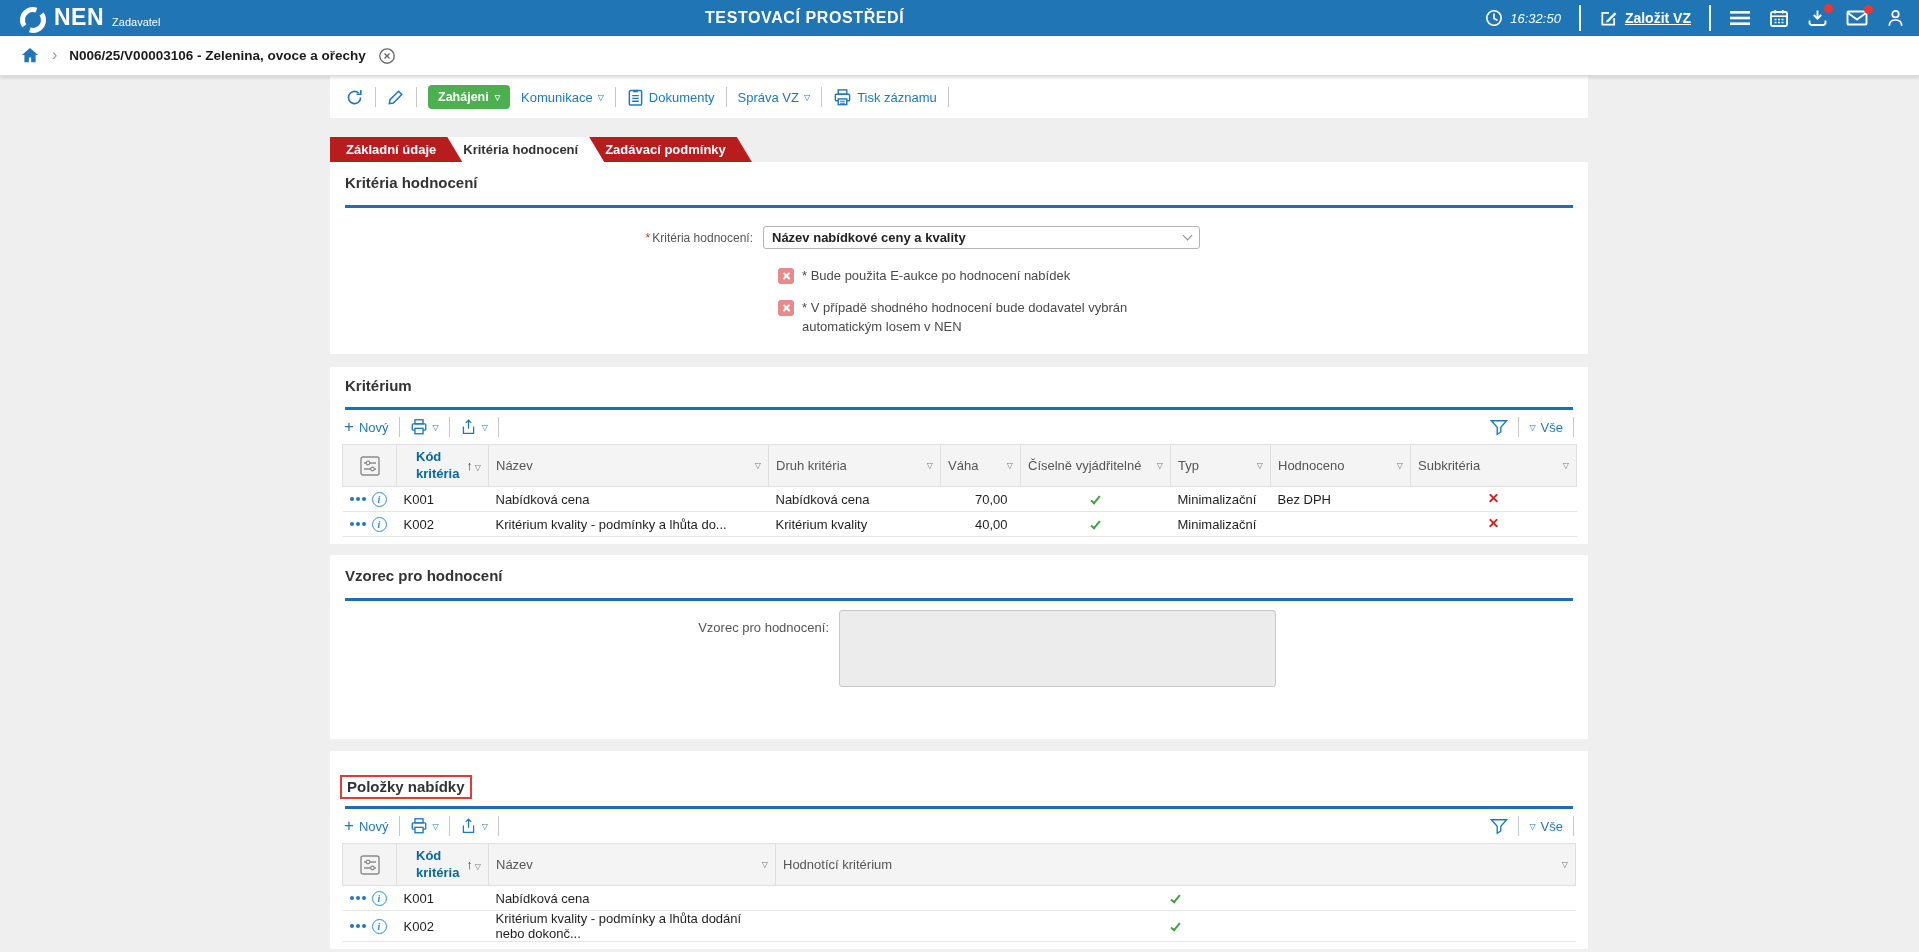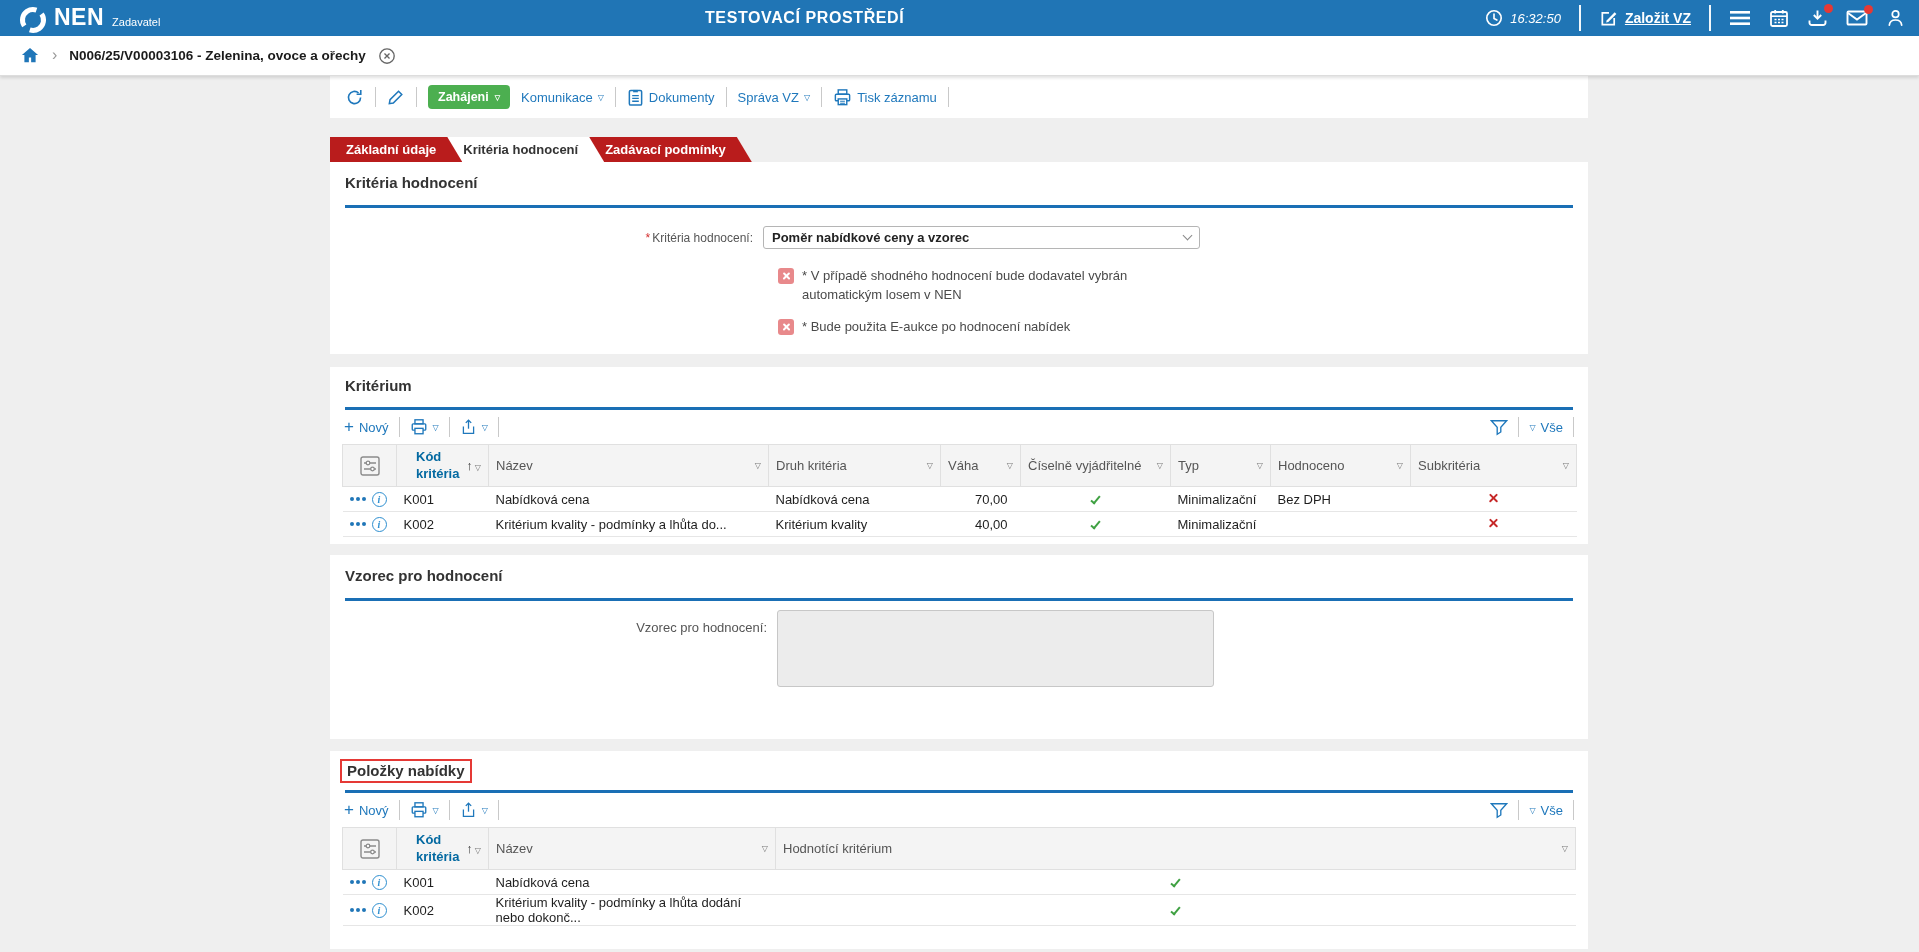--- a/index.html
+++ b/index.html
@@ -91,24 +91,24 @@
   .check { display:inline-block; width:5px; height:10px; border-right:2.4px solid #3fa142; border-bottom:2.4px solid #3fa142; transform:rotate(40deg); }
   .cross { display:inline-block; position:relative; width:11px; height:11px; }
   .cross::before,.cross::after { content:""; position:absolute; left:0; top:4.5px; width:11px; height:2.2px; background:#c62828; border-radius:1px; }
   .cross::before { transform:rotate(45deg); } .cross::after { transform:rotate(-45deg); }
 
   .sec-kriterium { height:177px; margin-top:13px; }
   .sec-vzorec { height:184px; margin-top:11px; padding-top:12px; }
   .sec-vzorec .blue-line { margin-top:14px; }
   .btn-outline { display:block; margin:16px 0 0 448px; width:437px; height:24px; background:#fff; border:1px solid #b5b5b5; border-radius:9px; color:#1f78bc; font-size:13px; font-family:inherit; cursor:pointer; }
   .vz-row { display:flex; margin-top:9px; }
-  .vz-label { width:447px; text-align:right; padding-right:10px; color:#555; margin-top:10px; }
+  .vz-label { width:509px; text-align:right; padding-right:10px; color:#555; margin-top:10px; }
   .vz-area { width:437px; height:77px; background:#ececec; border:1px solid #c7c7c7; border-radius:3px; }
 
-  .sec-polozky { height:198px; margin-top:12px; padding-top:8px; }
+  .sec-polozky { height:198px; margin-top:12px; padding-top:24px; }
   .title-highlight { display:inline-block; border:2px solid #e53935; padding:1px 5px 2px 5px; margin-left:10px; }
   .title-highlight .sec-title { padding:0; }
   .sec-polozky .blue-line { margin-top:7px; }
 
   svg { display:block; }
 </style>
 </head>
 <body>
 
 <div class="app-header">
@@ -276,31 +276,31 @@
   </div>
 
   <div class="sec-kriteria white">
     <div class="sec-title">Kritéria hodnocení</div>
     <div class="blue-line"></div>
     <div class="form-row">
       <div class="form-label">
         <span class="req">*</span><span>Kritéria hodnocení:</span>
       </div>
       <div class="combobox">
-        <span class="cb-text">Poměr nabídkové ceny a vzorec</span>
+        <span class="cb-text">Název nabídkové ceny a kvality</span>
         <span class="chev-down"></span>
       </div>
+    </div>
+    <div class="flag-row">
+      <span class="xbox"></span>
+      <span class="flag-label">* Bude použita E-aukce po hodnocení nabídek</span>
     </div>
     <div class="flag-row">
       <span class="xbox"></span>
       <span class="flag-label">* V případě shodného hodnocení bude dodavatel vybrán automatickým losem v NEN</span>
-    </div>
-    <div class="flag-row">
-      <span class="xbox"></span>
-      <span class="flag-label">* Bude použita E-aukce po hodnocení nabídek</span>
     </div>
   </div>
 
   <div class="sec-grid sec-kriterium white">
     <div class="sec-title">Kritérium</div>
     <div class="blue-line"></div>
     <div class="grid-toolbar">
       <div class="gt-left">
         <span class="link-btn">
           <span class="plus-glyph">+</span>

